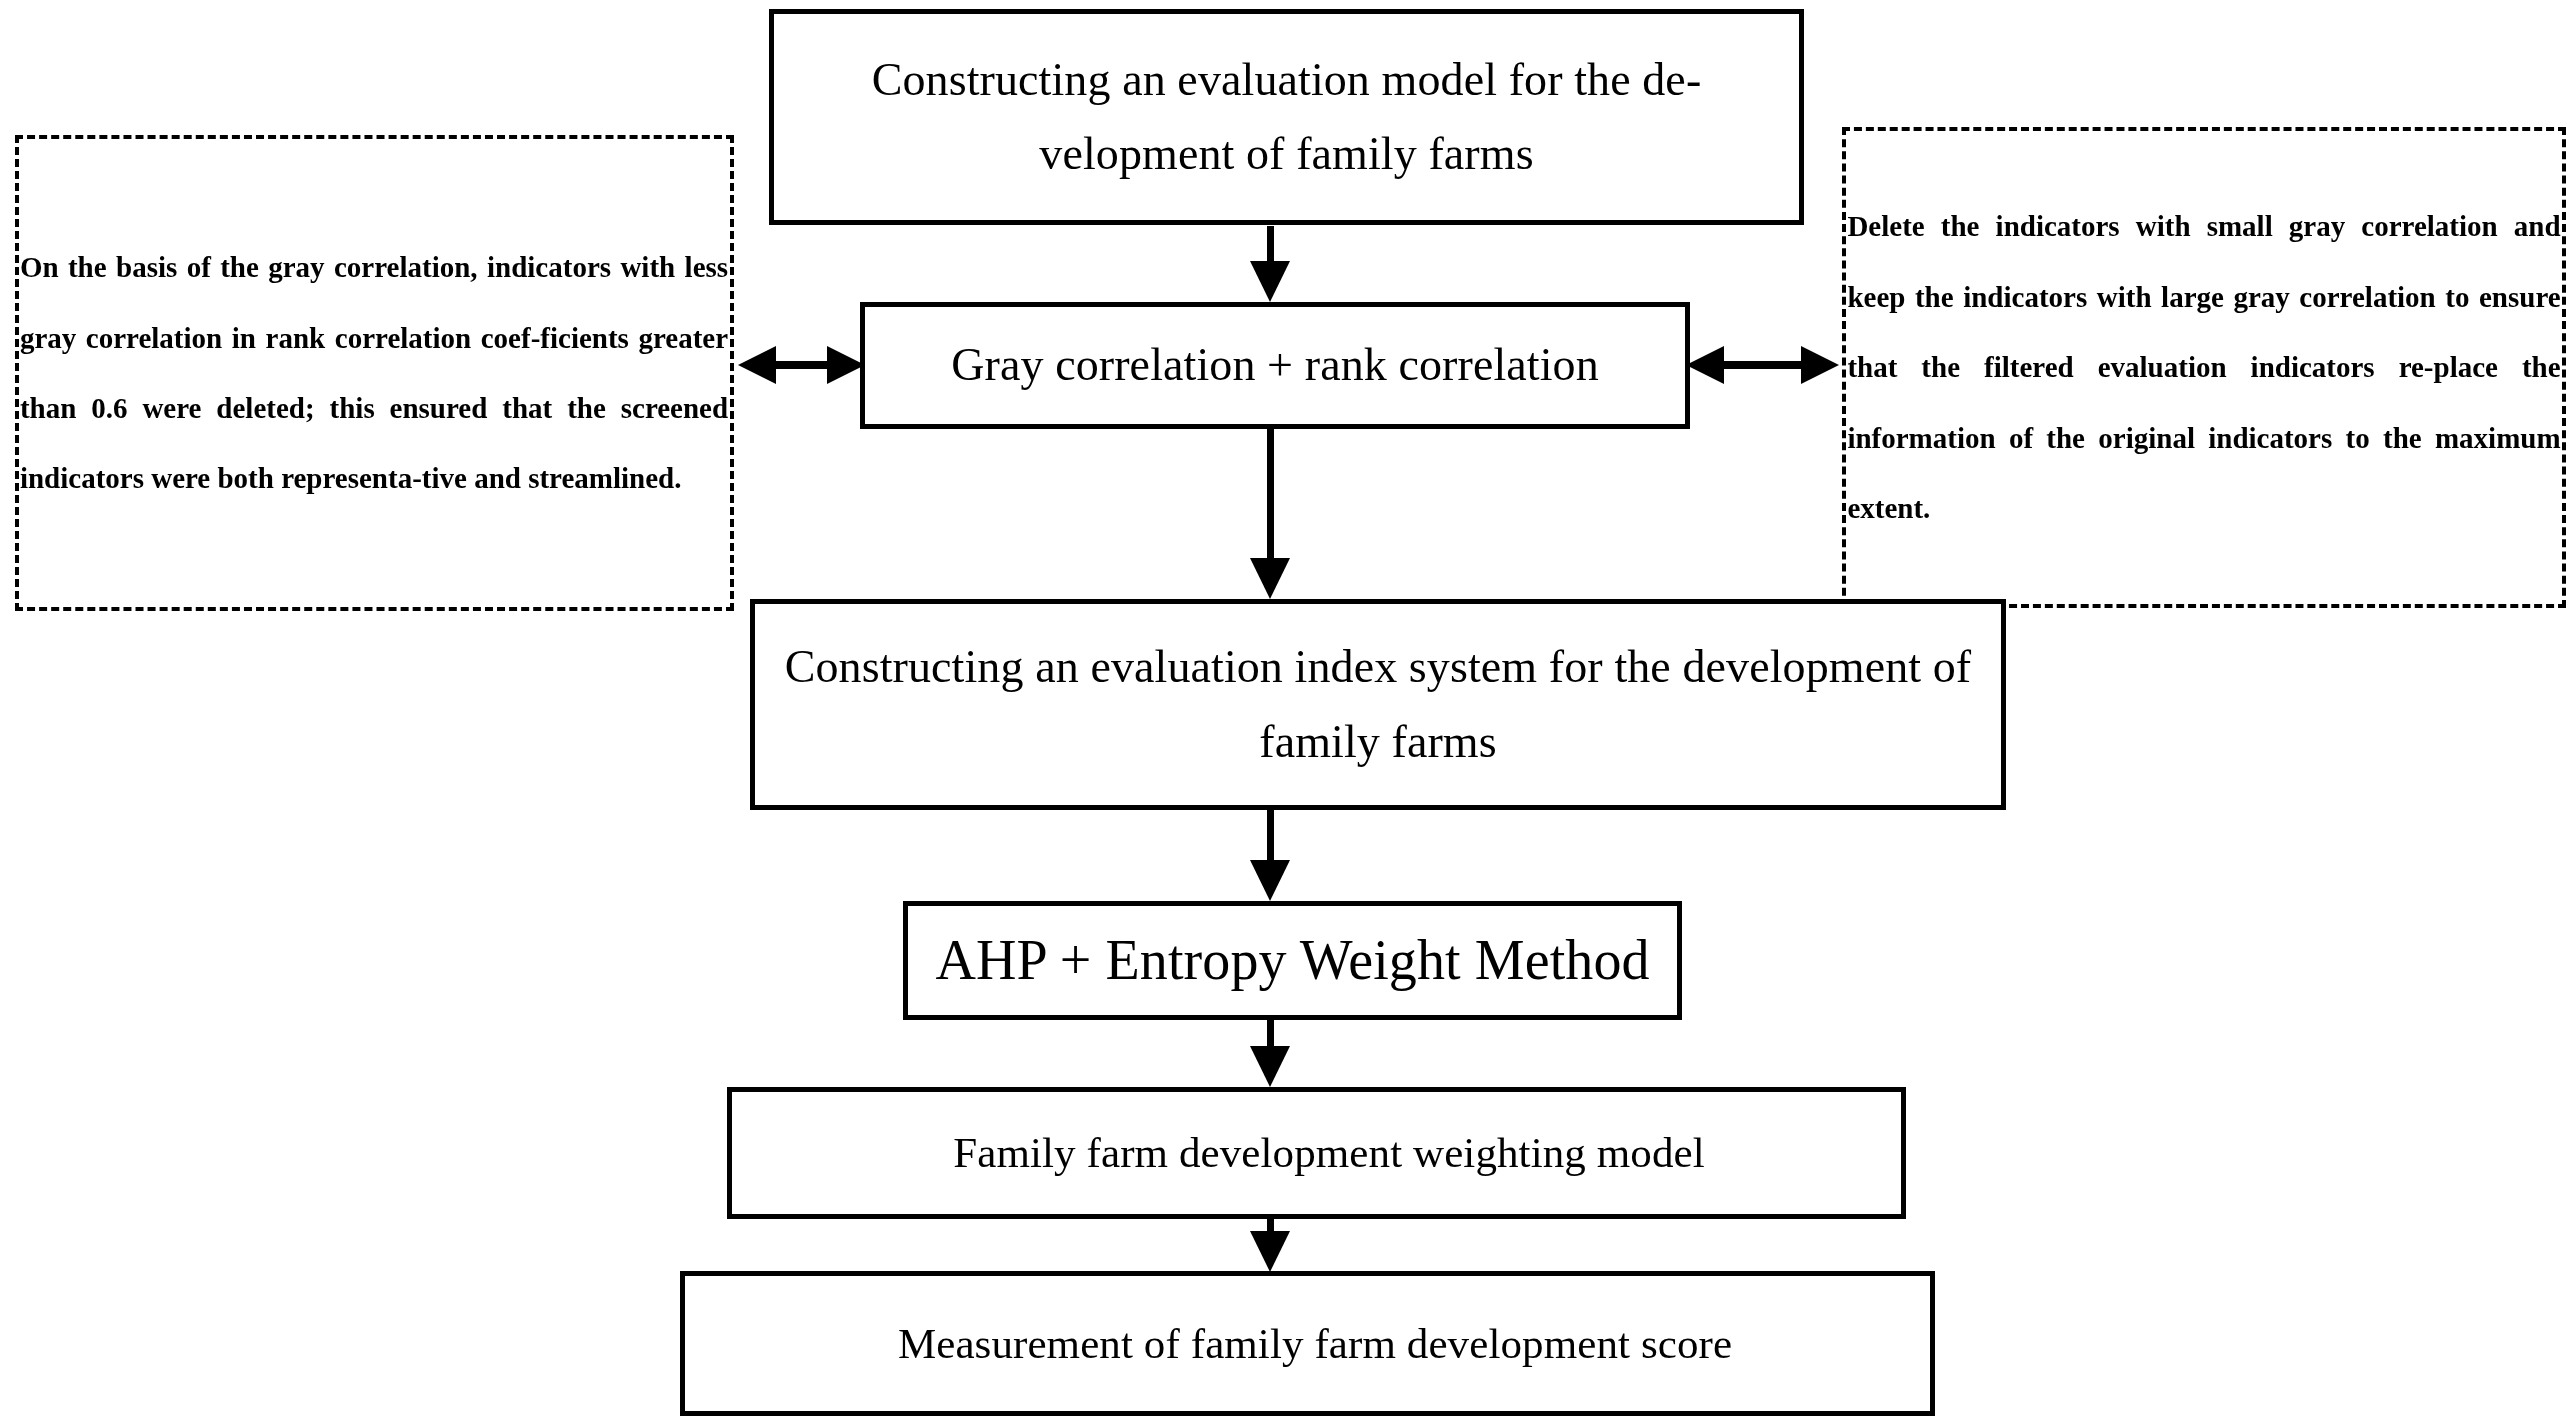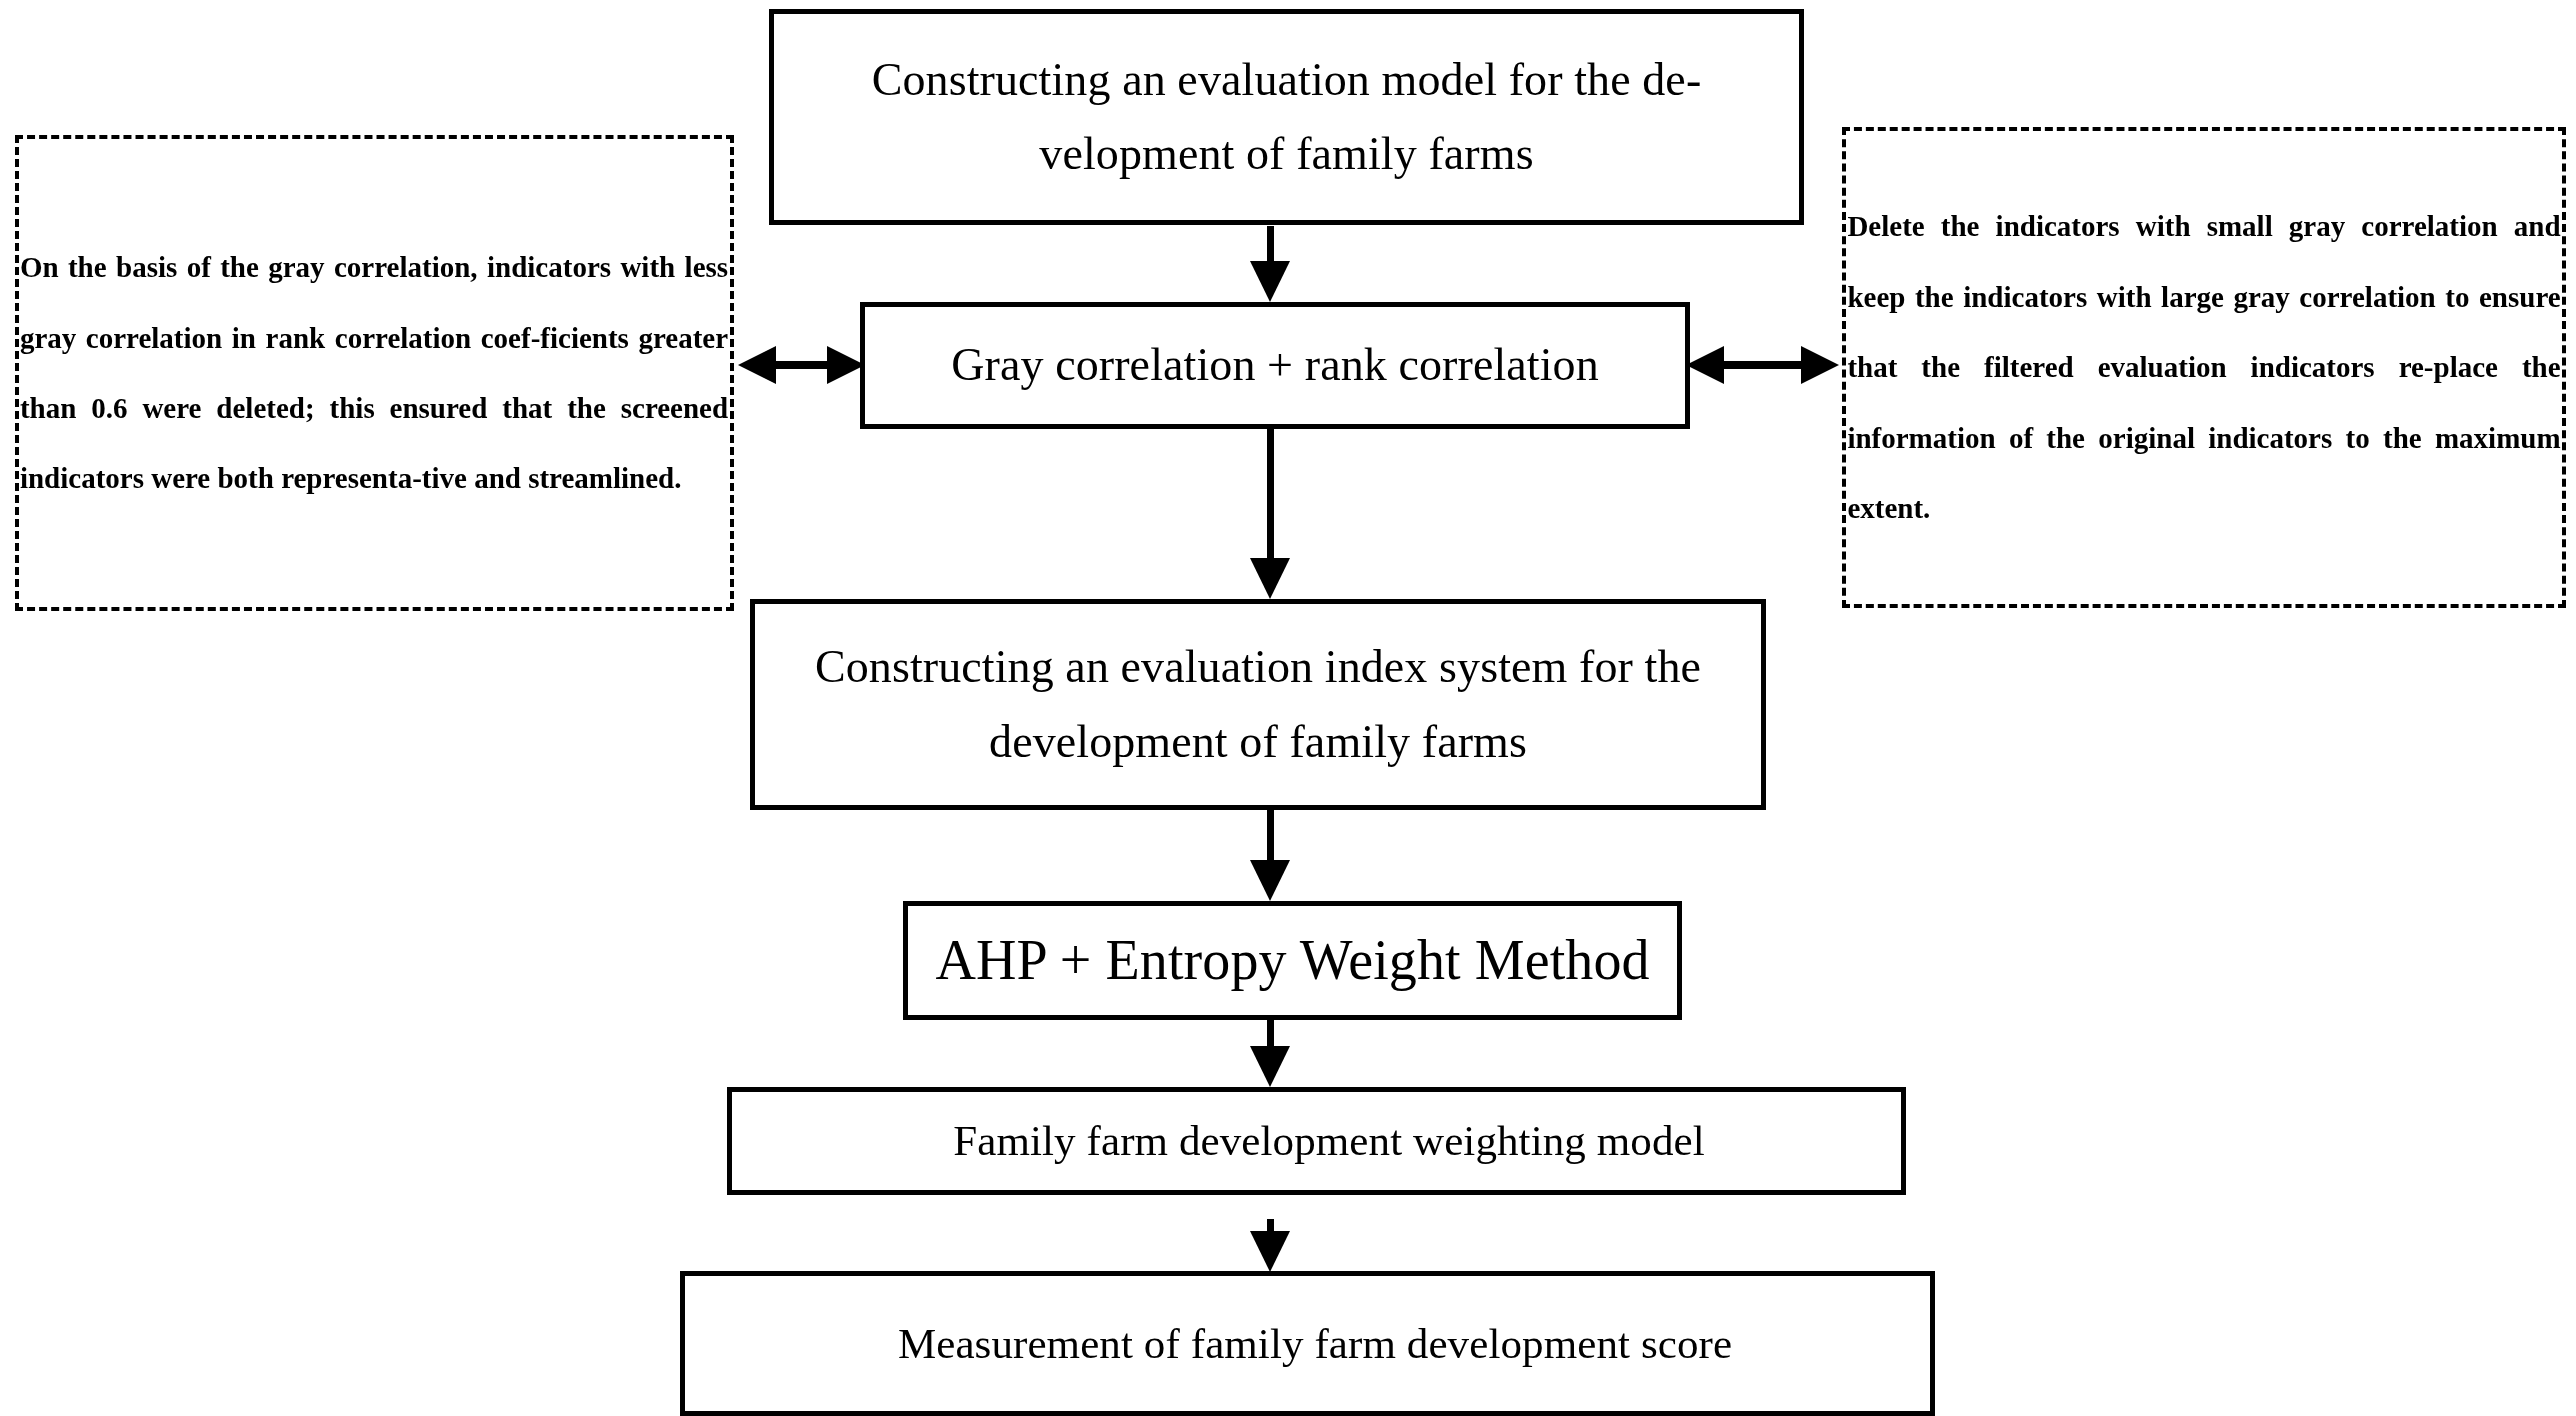--- a/index.html
+++ b/index.html
@@ -38,27 +38,27 @@
     box-sizing: border-box;
   }
 
   
   #box-model      { left: 769px; top: 9.4px;   width: 1035px; height: 216px; }
   #box-model .box-text      { font-size: 46px; font-family: Liberation Serif, serif; }
 
   #box-gray       { left: 860px; top: 302px;  width: 830px; height: 127px; }
   #box-gray .box-text       { font-size: 46px; }
 
-  #box-index      { left: 750px; top: 599px;  width: 1016px; height: 211px; }
+  #box-index      { left: 750px; top: 599px;  width: 1256px; height: 211px; }
   #box-index .box-text      { font-size: 46px; }
 
   #box-ahp        { left: 903px; top: 901px; width: 779px; height: 119px; }
   #box-ahp .box-text        { font-size: 56px; }
 
-  #box-weight     { left: 727px; top: 1087px; width: 1179px; height: 108px; padding-left: 25px; }
+  #box-weight     { left: 727px; top: 1087px; width: 1179px; height: 132px; padding-left: 25px; }
   #box-weight .box-text     { font-size: 43px; }
 
   #box-measure    { left: 680px;  top: 1271px; width: 1255px; height: 145px; padding-left: 15px; }
   #box-measure .box-text    { font-size: 43px; }
 
   
   .dashbox {
     position: absolute;
     box-sizing: border-box;
     border: 4.3px dashed #000000;

